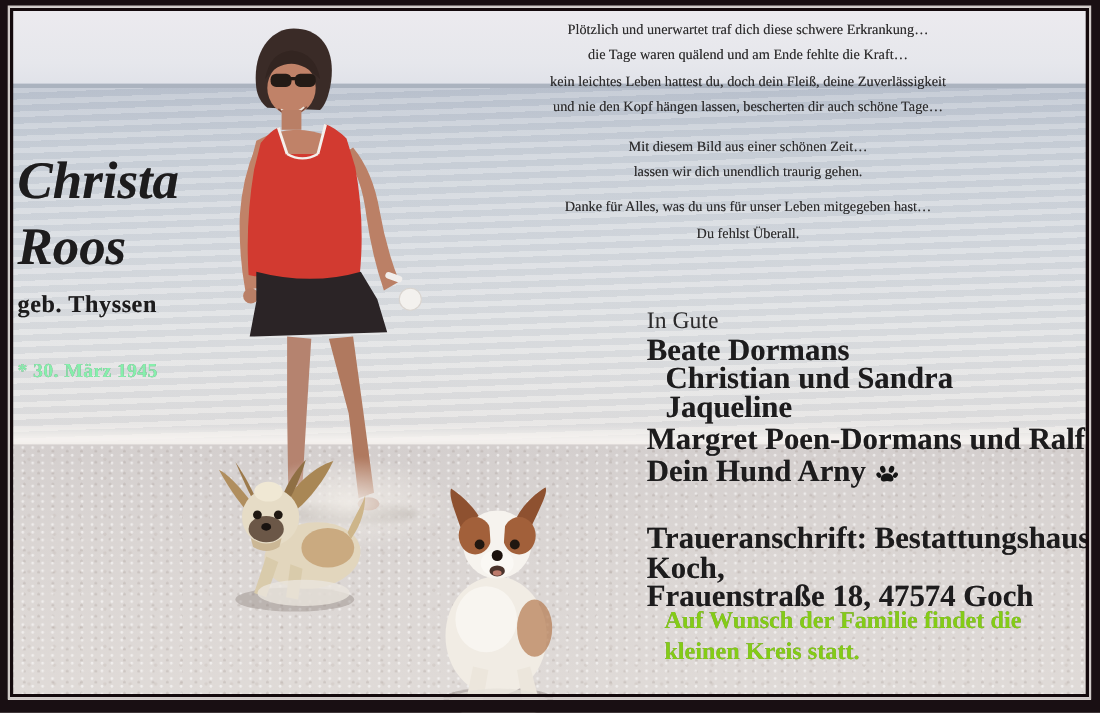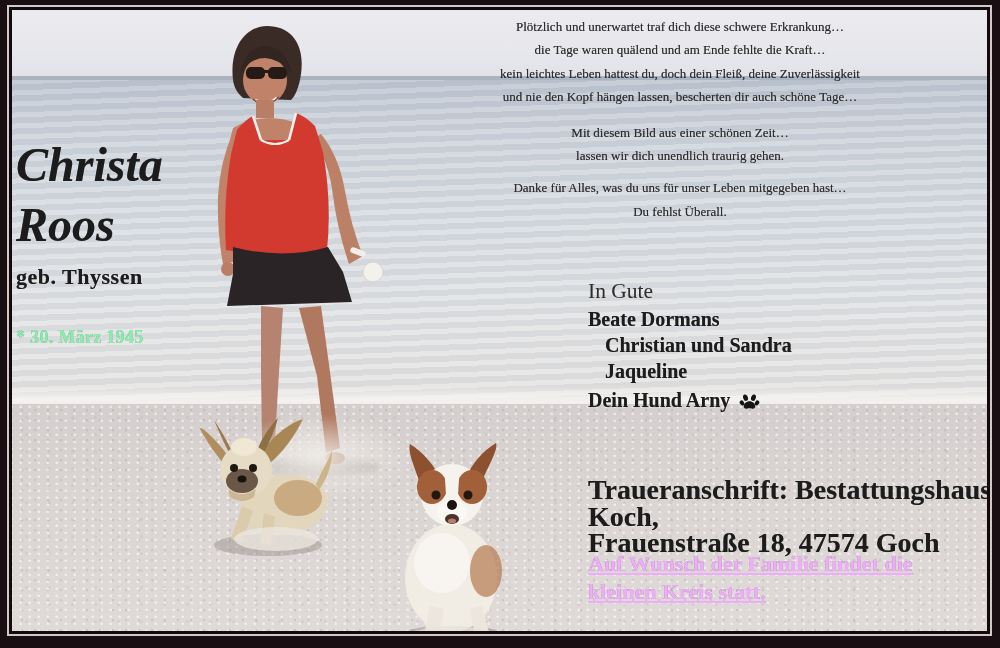--- a/index.html
+++ b/index.html
@@ -42,28 +42,28 @@
   .big-name.last{margin-top:8px;}
   .maiden{margin-top:13px;font-size:22px;font-weight:700;letter-spacing:.5px;color:#1d1c1d;}
   .dates{margin-top:32px;font-size:18px;font-weight:700;line-height:30px;color:#86efac;letter-spacing:.3px;}
 
   .poem{left:368px;top:15px;width:624px;text-align:center;font-size:13px;line-height:23.4px;color:#2d2c2d;}
   .poem p{margin:0;}
   .poem .s2{margin-top:12px;}
   .poem .s3{margin-top:9px;}
 
   .salutation{left:588px;top:279px;font-size:21.5px;color:#2c2b2c;}
-  .mourners{left:588px;top:306px;font-size:20px;font-weight:700;line-height:26px;color:#1d1c1d;}
+  .mourners{left:588px;top:306px;font-size:28px;font-weight:700;line-height:26px;color:#1d1c1d;}
   .mourner.indent{padding-left:17px;}
   .mourner.gap{margin-top:3px;}
   .arny-line{display:flex;align-items:flex-end;gap:9px;}
   .paw{flex:0 0 auto;margin-top:2px;}
 
   .address{left:588px;top:477px;font-size:28px;font-weight:700;line-height:26.5px;color:#1d1c1d;}
-  .closing{left:588px;top:550px;font-size:22px;font-weight:700;line-height:27.5px;color:#f0abfc;text-decoration:underline;}
+  .closing{left:604px;top:550px;font-size:22px;font-weight:700;line-height:27.5px;color:#84cc16;}
   .txt div, .txt p, .txt span{text-shadow:0 0 .5px rgba(35,32,32,.55);}
 
   
   .frame{position:absolute;left:7px;top:5px;right:8px;bottom:12px;
        border:2px solid #cfc9c7;
        box-shadow:0 0 0 60px #190f13, inset 0 0 0 3px #140a0d;
        z-index:60;pointer-events:none;}
 </style>
 </head>
 <body>
@@ -198,20 +198,21 @@
       <div>Danke für Alles, was du uns für unser Leben mitgegeben hast…</div>
       <div>Du fehlst Überall.</div>
     <p></p>
   </div>
 
   <div class="txt salutation">In Gute</div>
   <div class="txt mourners">
     <div class="mourner">Beate Dormans</div>
     <div class="mourner indent">Christian und Sandra</div>
     <div class="mourner indent">Jaqueline</div>
+    <div class="mourner gap">Margret Poen-Dormans und Ralf</div>
     <div class="mourner gap arny-line">
       <span>Dein Hund Arny</span>
       <svg class="paw" width="21" height="21" viewBox="0 0 24 24">
         <g fill="#151515">
           <ellipse cx="7.5" cy="6.5" rx="2.7" ry="3.8" transform="rotate(-18 7.5 6.5)"></ellipse>
           <ellipse cx="16.5" cy="6.5" rx="2.7" ry="3.8" transform="rotate(18 16.5 6.5)"></ellipse>
           <ellipse cx="3.4" cy="12.5" rx="2.3" ry="3.1" transform="rotate(-34 3.4 12.5)"></ellipse>
           <ellipse cx="20.6" cy="12.5" rx="2.3" ry="3.1" transform="rotate(34 20.6 12.5)"></ellipse>
           <path d="M12 10.5c3.6 0 6.6 2.9 6.6 5.8 0 2.1-1.7 3.2-3.3 2.8-1.2-.3-2.2-.5-3.3-.5s-2.1.2-3.3.5c-1.6.4-3.3-.7-3.3-2.8 0-2.9 3-5.8 6.6-5.8z"></path>
         </g>

